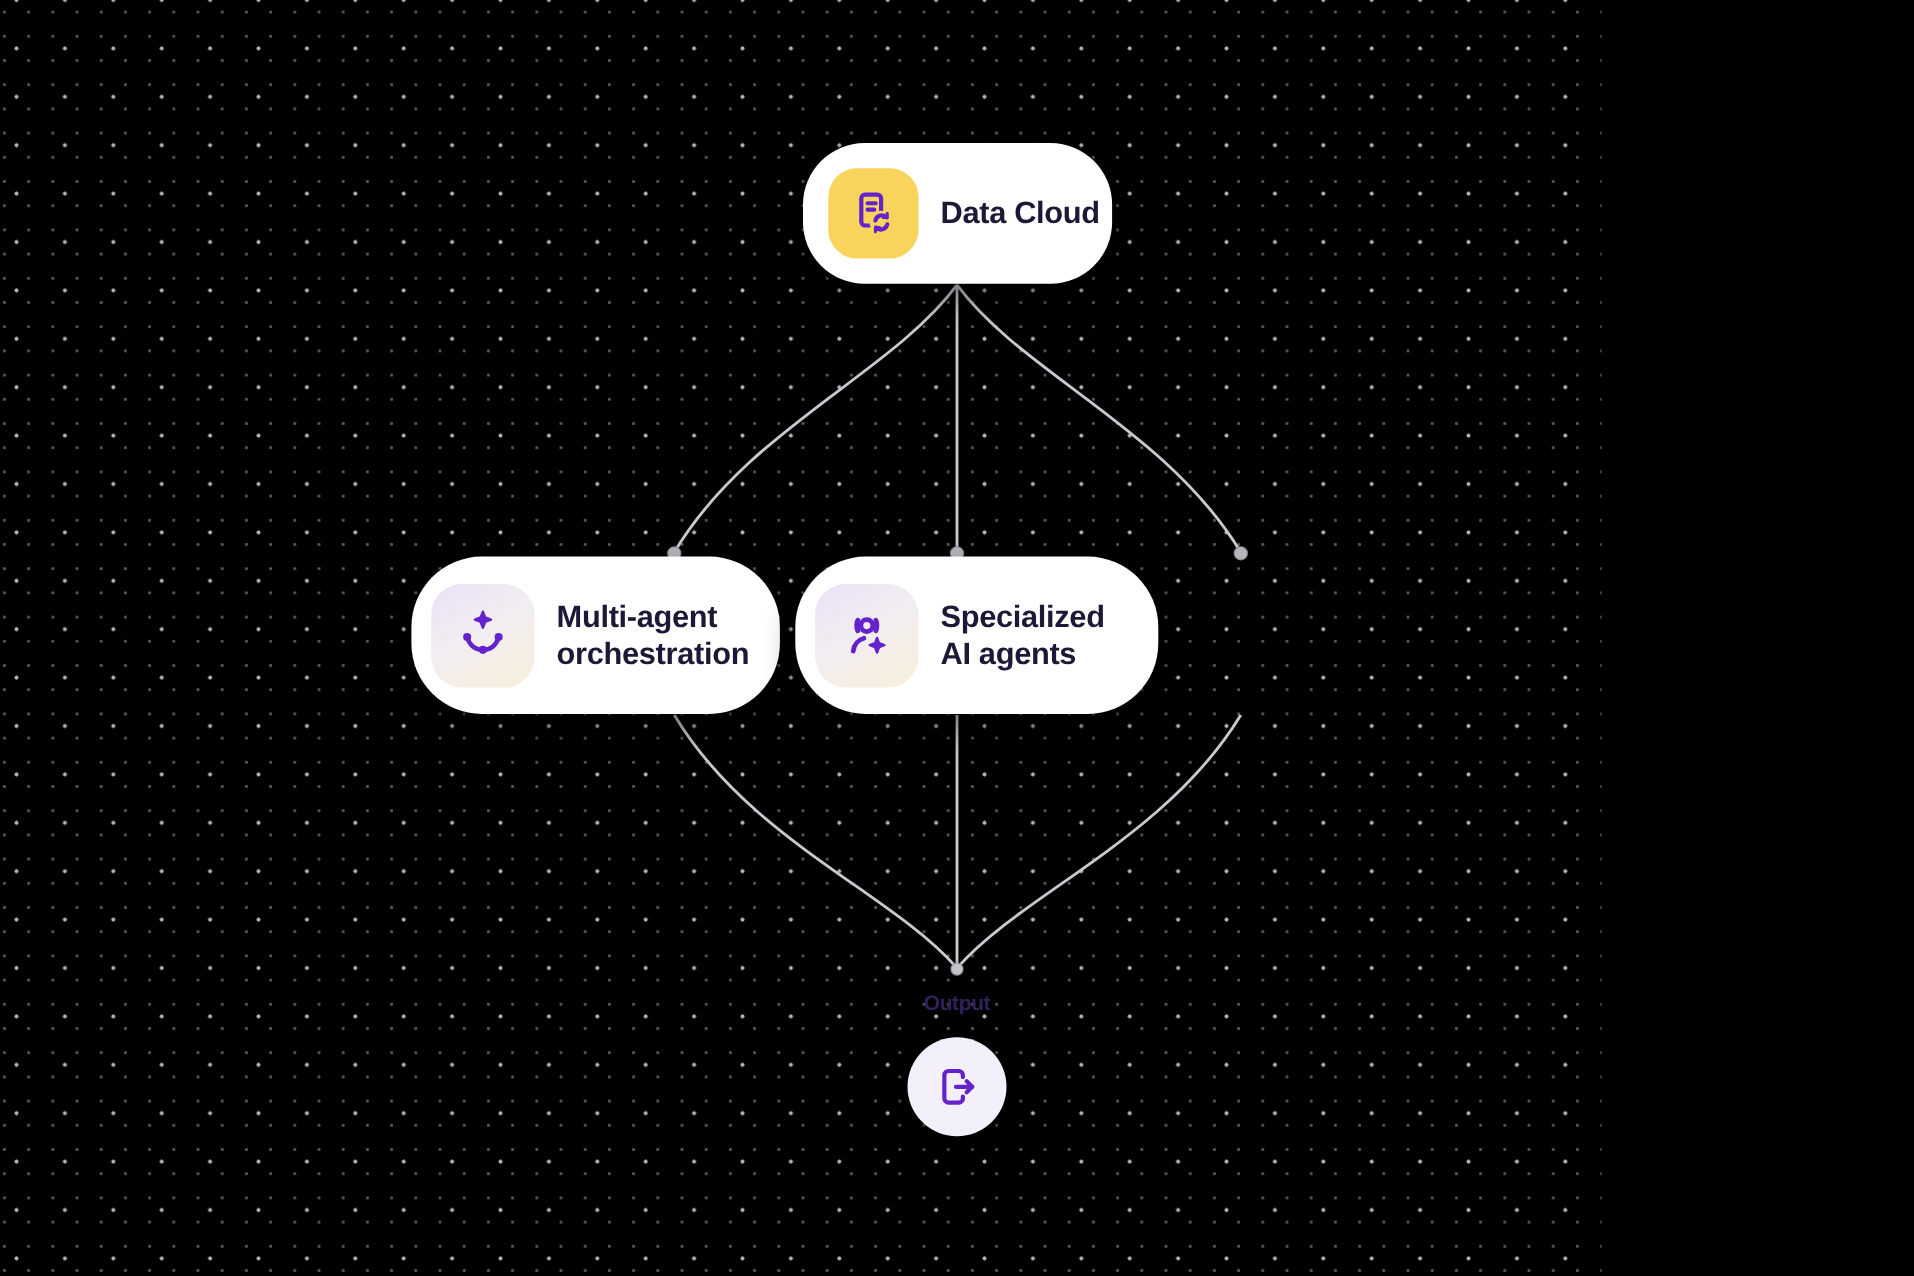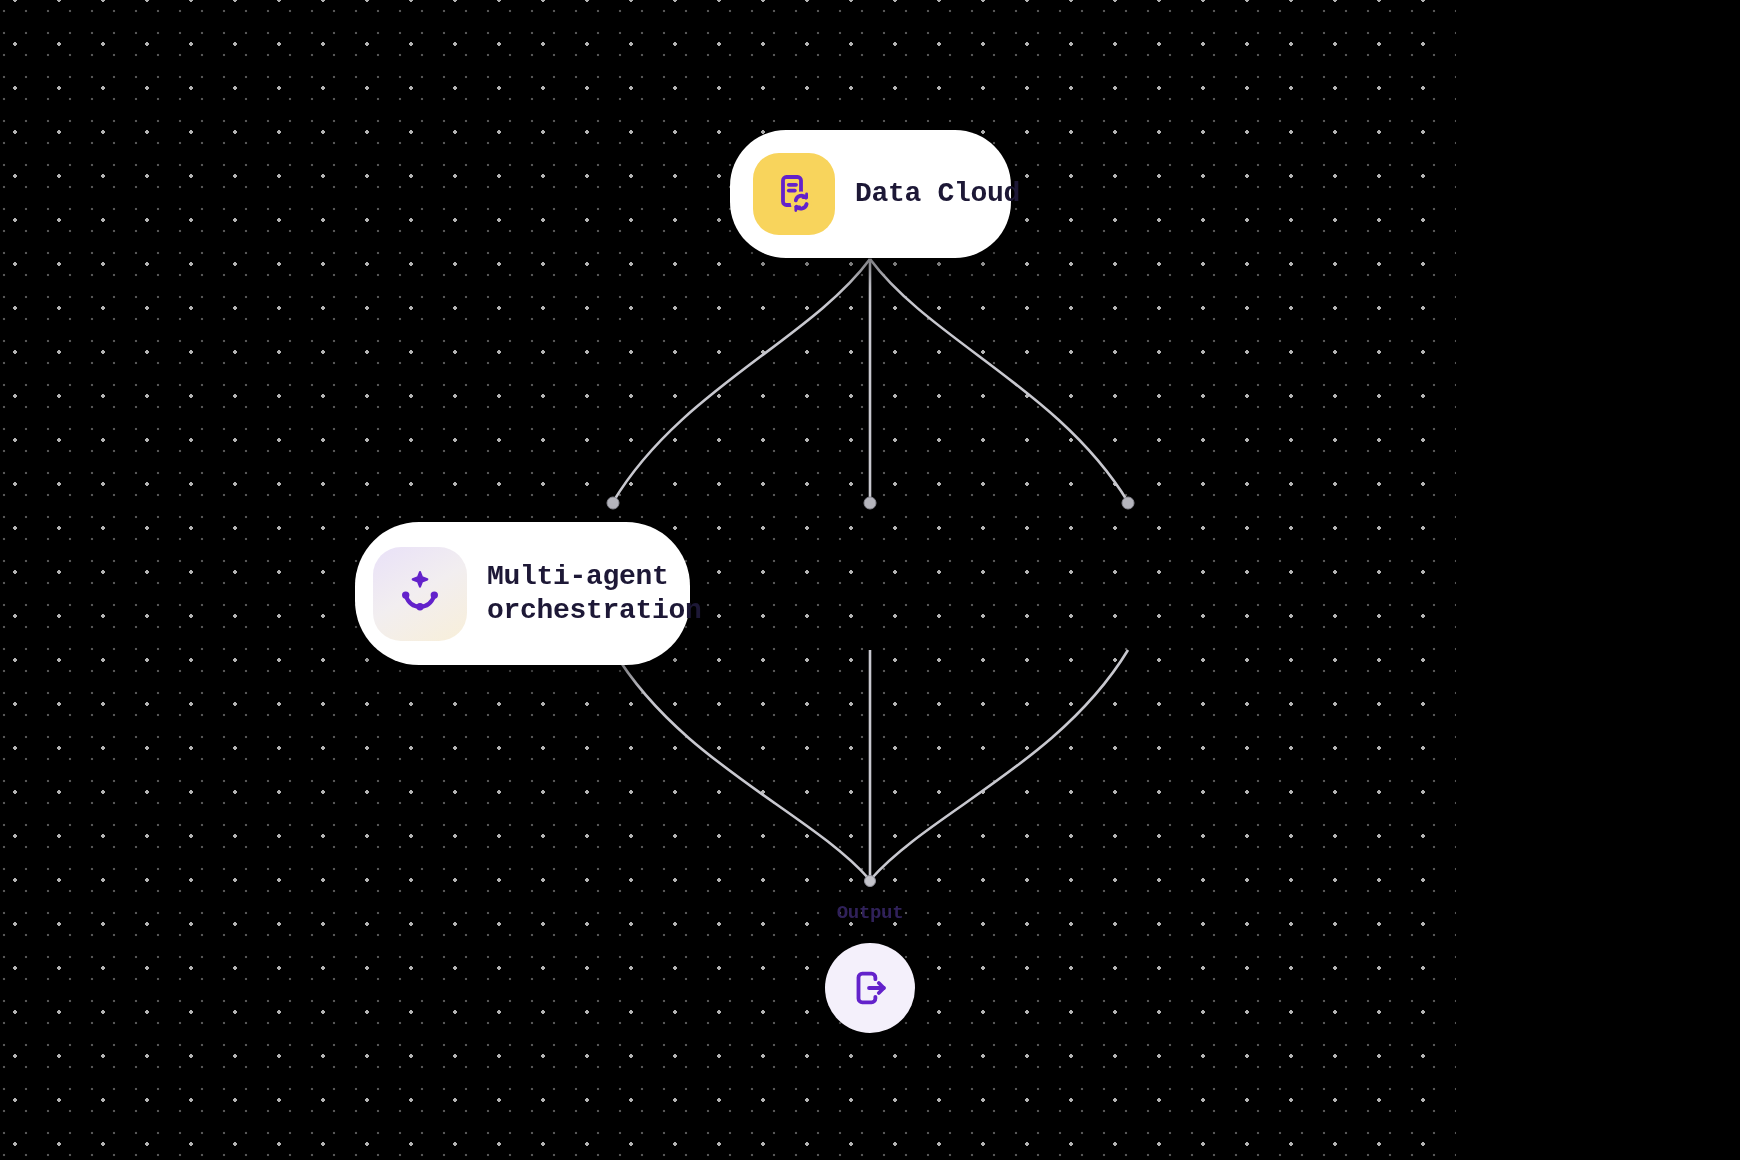--- a/index.html
+++ b/index.html
@@ -6,21 +6,21 @@
   .canvas{
     position:relative;
     width:1456px;height:1160px;
     overflow:hidden;
     background-color:#000000;
     background-image:
       radial-gradient(circle, rgba(255,255,255,0.70) 1.6px, transparent 2.1px),
       radial-gradient(circle, rgba(255,255,255,0.34) 1.15px, transparent 1.6px);
     background-size:44px 44px, 22px 22px;
     background-position:37px 22px, 15px 0px;
-    font-family:Liberation Mono, monospace;
+    font-family:Liberation Sans, sans-serif;
   }
   .edges{position:absolute;left:0;top:0;width:1740px;height:1160px;}
   .edges path{fill:none;stroke:#c8c8cf;stroke-width:2.6px;}
   .node{
     position:absolute;
     background:#ffffff;
     display:flex;align-items:center;
     box-shadow:0 14px 30px rgba(0,0,0,0.45);
     box-sizing:border-box;
   }
@@ -94,36 +94,51 @@
         <circle cx="15.6" cy="16.1" r="5.3" fill="#f8d45c" stroke="none"></circle>
         <path d="M12.9 15.2 a3.0 3.0 0 0 1 5.1-1.4"></path>
         <path d="M18.3 11.9 v1.9 h-1.9" fill="#6322cb" stroke-width="1.4"></path>
         <path d="M18.3 17.0 a3.0 3.0 0 0 1 -5.1 1.4"></path>
         <path d="M12.9 20.3 v-1.9 h1.9" fill="#6322cb" stroke-width="1.4"></path>
       </svg>
     </div>
     <div class="node-label single-line">Data Cloud</div>
   </div>
 
-  <div class="node node-mid" style="left:355px;top:506px;width:335px;height:143px;margin-top:16px;">
+  <div class="node node-mid" style="left:374px;top:506px;width:335px;height:143px;">
     <div class="icon-box icon-grad">
       <svg class="glyph" width="52" height="52" viewBox="0 0 24 24" fill="none" stroke="#6322cb" stroke-width="1.9" stroke-linecap="round" stroke-linejoin="round">
         <path d="M12 1.9 l.95 2.4 2.4 .95 -2.4 .95 -.95 2.4 -.95 -2.4 -2.4 -.95 2.4 -.95 Z" fill="#6322cb" stroke-width="1"></path>
         <path d="M5.4 12.8 Q7.3 17.9 12 17.9 Q16.7 17.9 18.6 12.8"></path>
         <circle cx="5.4" cy="12.5" r="1.7" fill="#6322cb" stroke="none"></circle>
         <circle cx="18.6" cy="12.5" r="1.7" fill="#6322cb" stroke="none"></circle>
         <circle cx="12" cy="17.9" r="1.7" fill="#6322cb" stroke="none"></circle>
       </svg>
     </div>
     <div class="node-label">
       <div>Multi-agent</div>
       <div>orchestration</div>
     </div>
   </div>
 
+  <div class="node node-mid" style="left:723px;top:506px;width:330px;height:143px;">
+    <div class="icon-box icon-grad">
+      <svg class="glyph" width="52" height="52" viewBox="0 0 24 24" fill="none" stroke="#6322cb" stroke-width="2" stroke-linecap="round" stroke-linejoin="round">
+        <circle cx="12" cy="7.7" r="2.5"></circle>
+        <path d="M8.2 5.5 a5.6 5.6 0 0 0 0 4.4"></path>
+        <path d="M15.8 5.5 a5.6 5.6 0 0 1 0 4.4"></path>
+        <path d="M6.3 18.4 a6.2 6.2 0 0 1 4.5-5.4"></path>
+        <path d="M16.3 12.9 l.85 2.2 2.2 .85 -2.2 .85 -.85 2.2 -.85 -2.2 -2.2 -.85 2.2 -.85 Z" fill="#6322cb" stroke-width="1"></path>
+      </svg>
+    </div>
+    <div class="node-label">
+      <div>Specialized</div>
+      <div>AI agents</div>
+    </div>
+  </div>
 
 
   <div class="output-label">Output</div>
 
   <div class="output-circle">
     <svg class="glyph" width="46" height="46" viewBox="0 0 24 24" fill="none" stroke="#6322cb" stroke-width="2" stroke-linecap="round" stroke-linejoin="round">
       <path d="M14.8 7.4 V6.5 a2 2 0 0 0 -2-2 H8 a2 2 0 0 0 -2 2 v11 a2 2 0 0 0 2 2 h4.8 a2 2 0 0 0 2-2 v-0.9"></path>
       <path d="M11.5 12 h7.7"></path>
       <path d="M16.6 9.4 l2.6 2.6 -2.6 2.6"></path>
     </svg>

